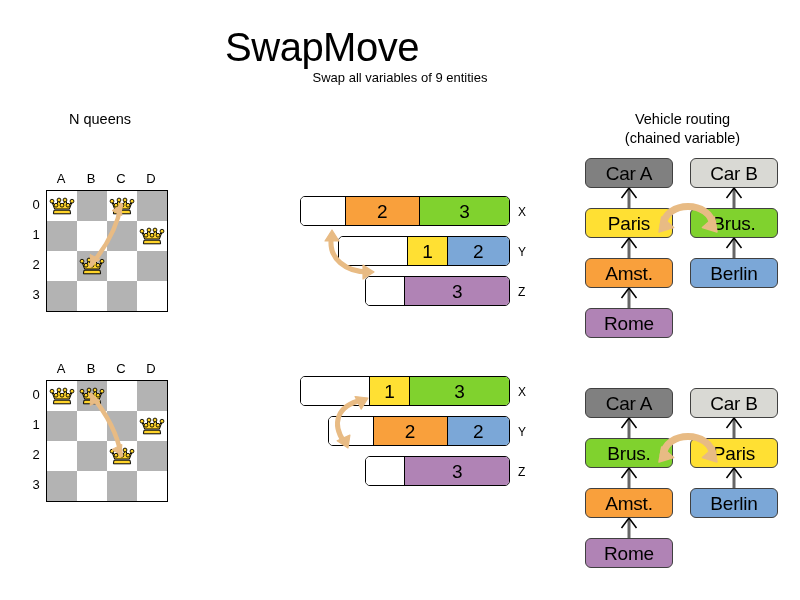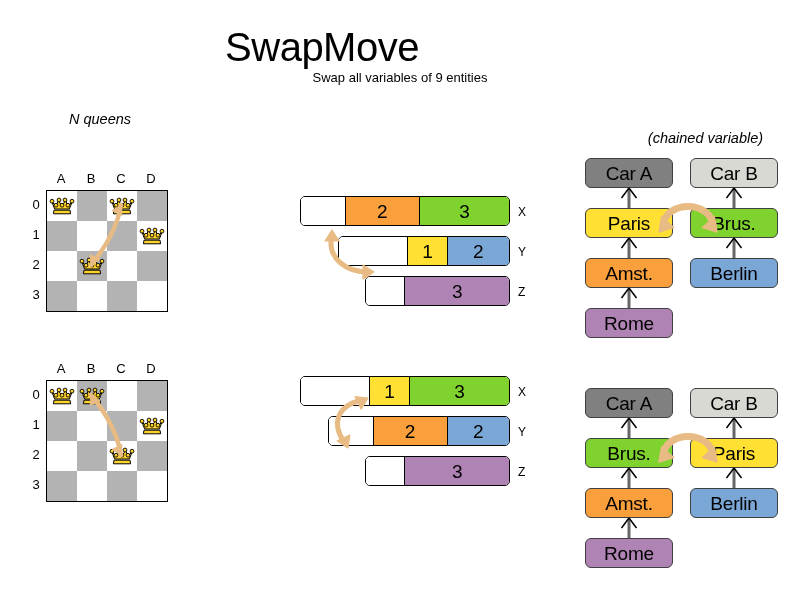--- a/index.html
+++ b/index.html
@@ -19,21 +19,21 @@
   .main-title {
     position: absolute; left: 0; top: 24px; width: 644px;
     text-align: center; font-size: 40px; font-weight: normal;
     letter-spacing: -0.5px; line-height: 46px;
   }
   .sub-title {
     position: absolute; left: 0; top: 70px; width: 800px;
     text-align: center; font-size: 13px; line-height: 16px;
   }
   .section-title {
-    position: absolute; text-align: center; font-size: 14.5px; line-height: 19px; font-style: italic;
+    position: absolute; text-align: center; font-size: 14.5px; line-height: 19px;
   }
 
   
   .board { position: absolute; }
   .board .grid {
     position: absolute; left: 0; top: 0;
     border: 1.6px solid #000;
     display: grid;
     grid-template-columns: repeat(4, 30px);
     grid-template-rows: repeat(4, 30px);
@@ -84,21 +84,22 @@
 <body>
 
 <div id="root">
 
   <div class="main-title">SwapMove</div>
   <div class="sub-title">Swap all variables of 9 entities</div>
 
   <div class="section-title" style="left:20px; top:110px; width:160px;">N queens</div>
 
 
-  <div class="section-title" style="left:618px; top:129px; width:175px;">(chained variable)</div>
+  <div class="section-title" style="left:595px; top:110px; width:175px;">Vehicle routing</div>
+  <div class="section-title" style="left:595px; top:129px; width:175px;">(chained variable)</div>
 
   <div class="board" id="board-before" style="left:46px; top:190px;">
     <div class="grid" id="grid-before">
         <div class="cell light">
           <span class="queen"><svg viewBox="0 0 26 22" width="26" height="22" class="queen-svg">
               <path d="M3 7 L5.6 14 L20.4 14 L23 7 L19 11 L16.6 5.4 L13 11 L9.4 5.4 L7 11 Z M5 15.2 L21 15.2 L21.6 18.8 L4.4 18.8 Z" fill="#ffd42a" stroke="#000" stroke-width="1" stroke-linejoin="round"></path>
               <circle cx="3" cy="6.2" r="1.9" fill="#ffd42a" stroke="#000" stroke-width="0.9"></circle>
               <circle cx="7" cy="10.2" r="1.9" fill="#ffd42a" stroke="#000" stroke-width="0.9"></circle>
               <circle cx="13" cy="10.2" r="1.9" fill="#ffd42a" stroke="#000" stroke-width="0.9"></circle>
               <circle cx="19" cy="10.2" r="1.9" fill="#ffd42a" stroke="#000" stroke-width="0.9"></circle>

